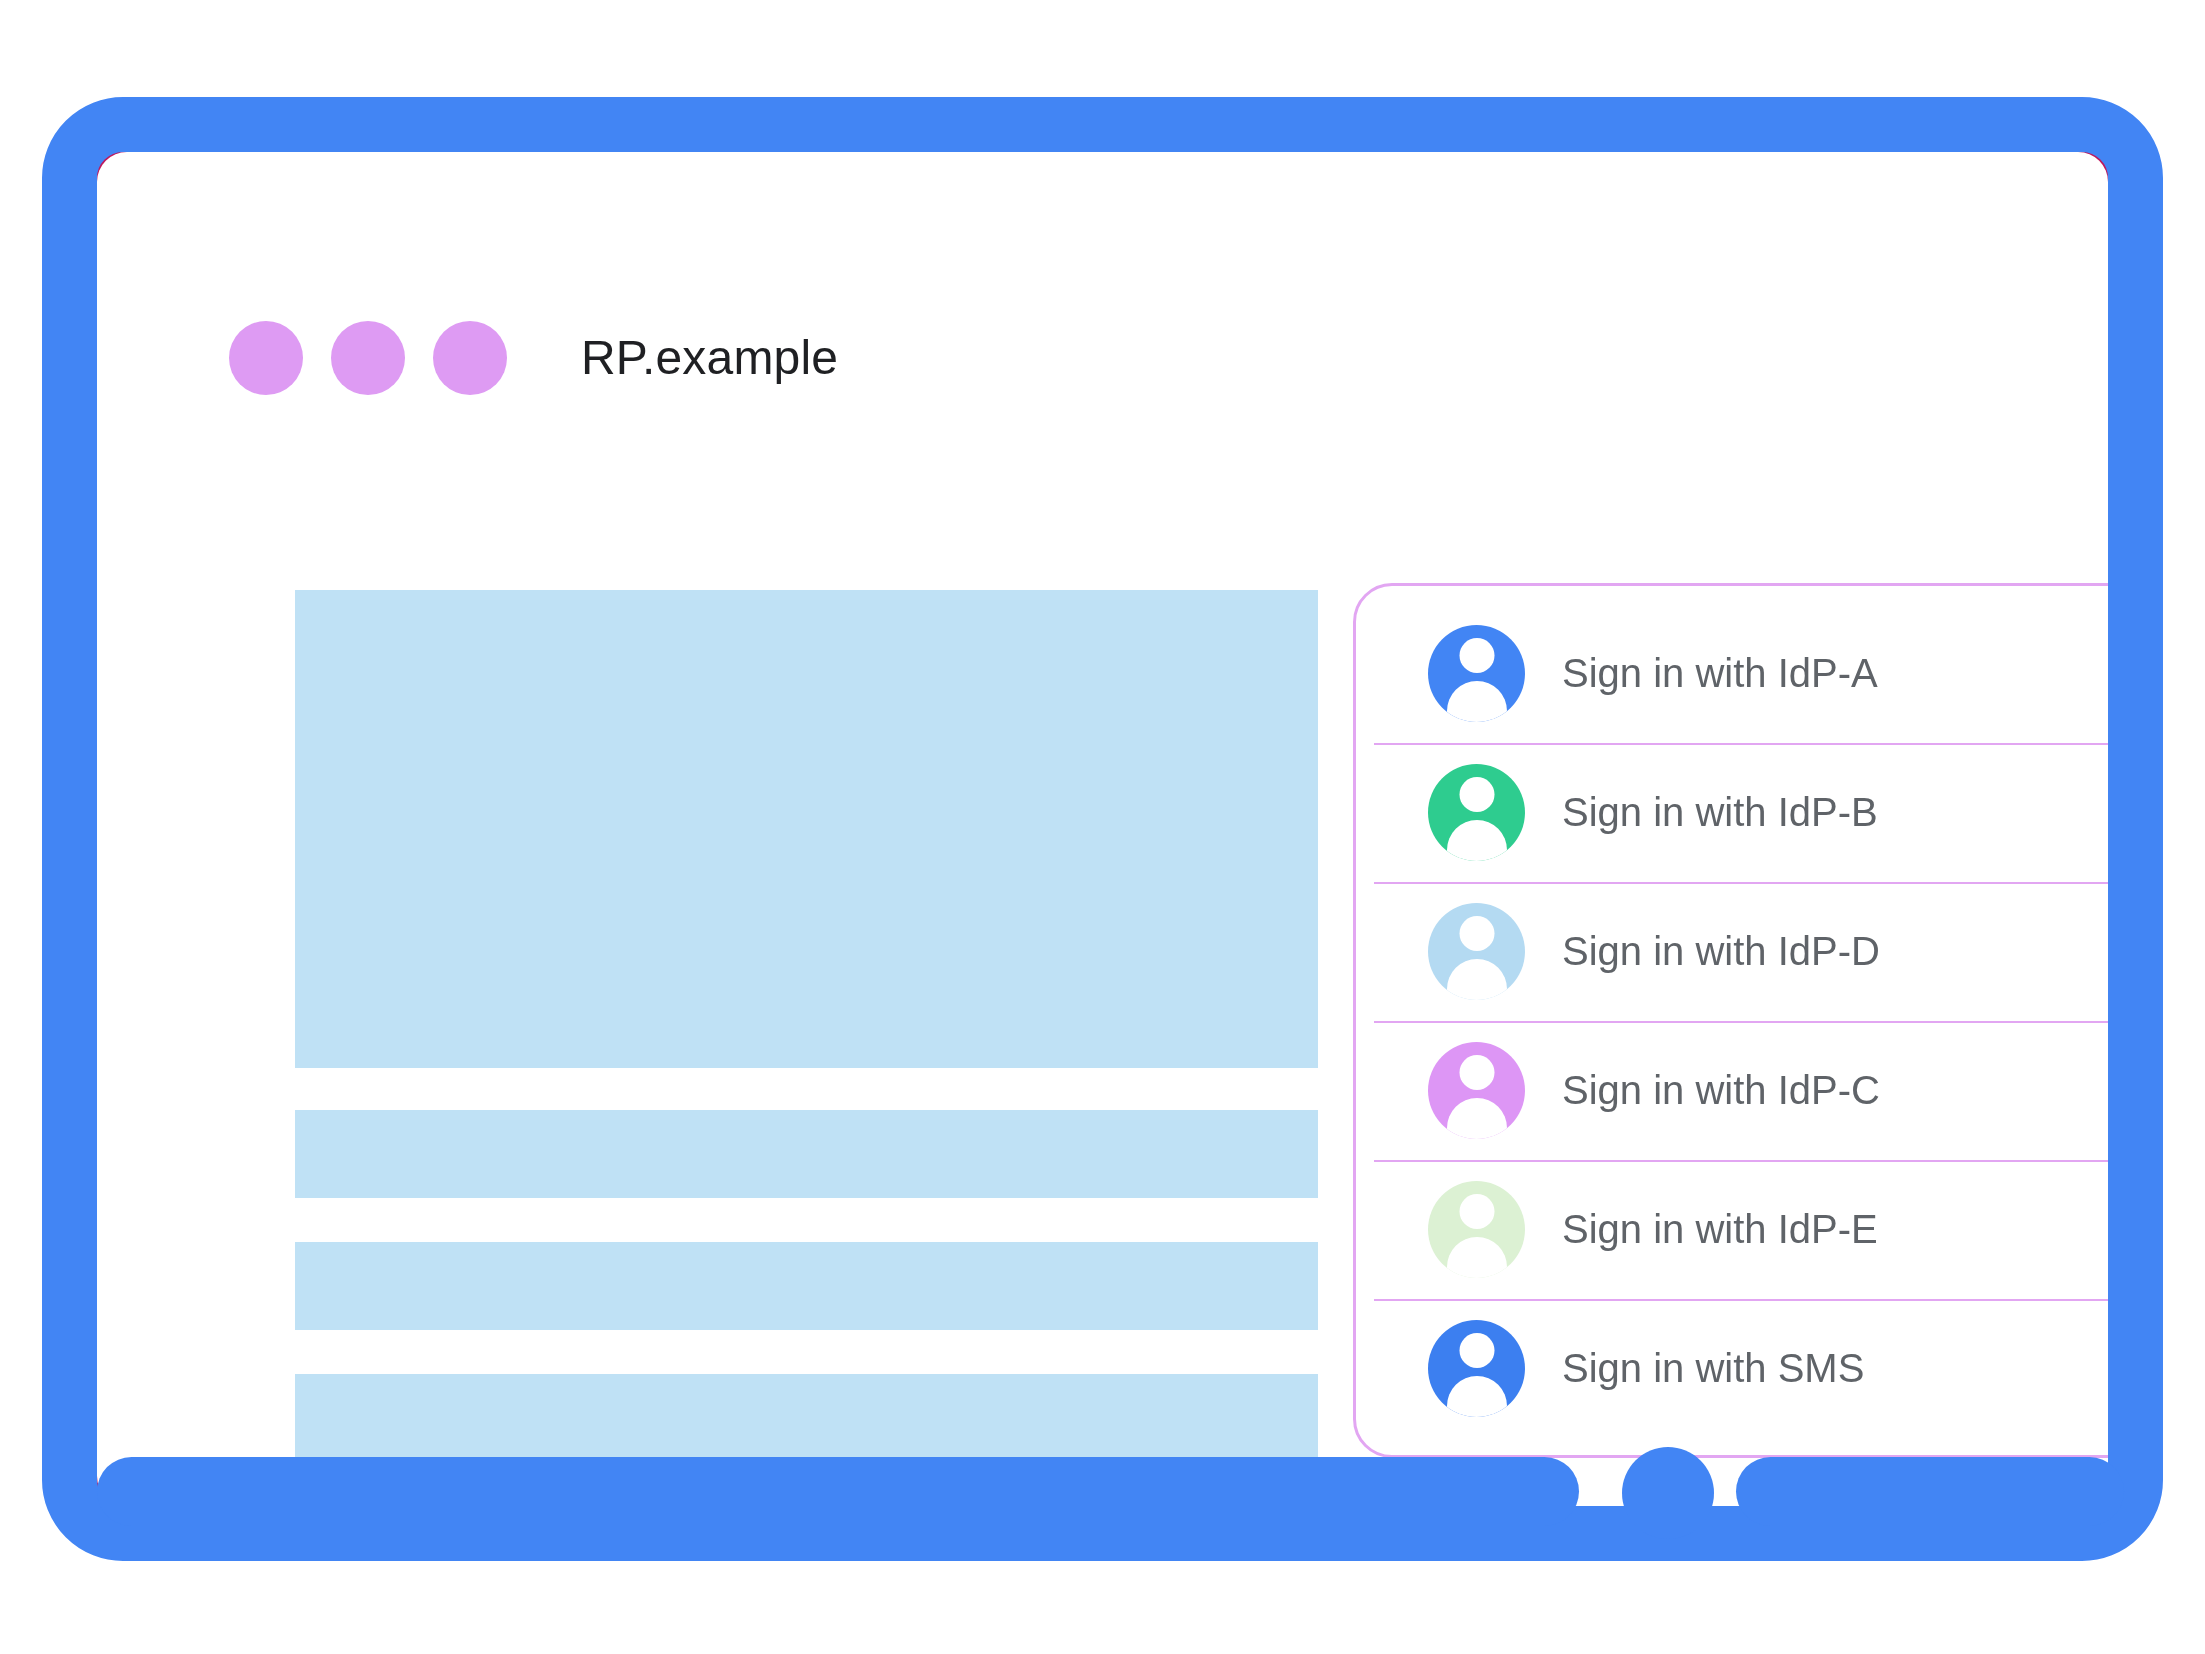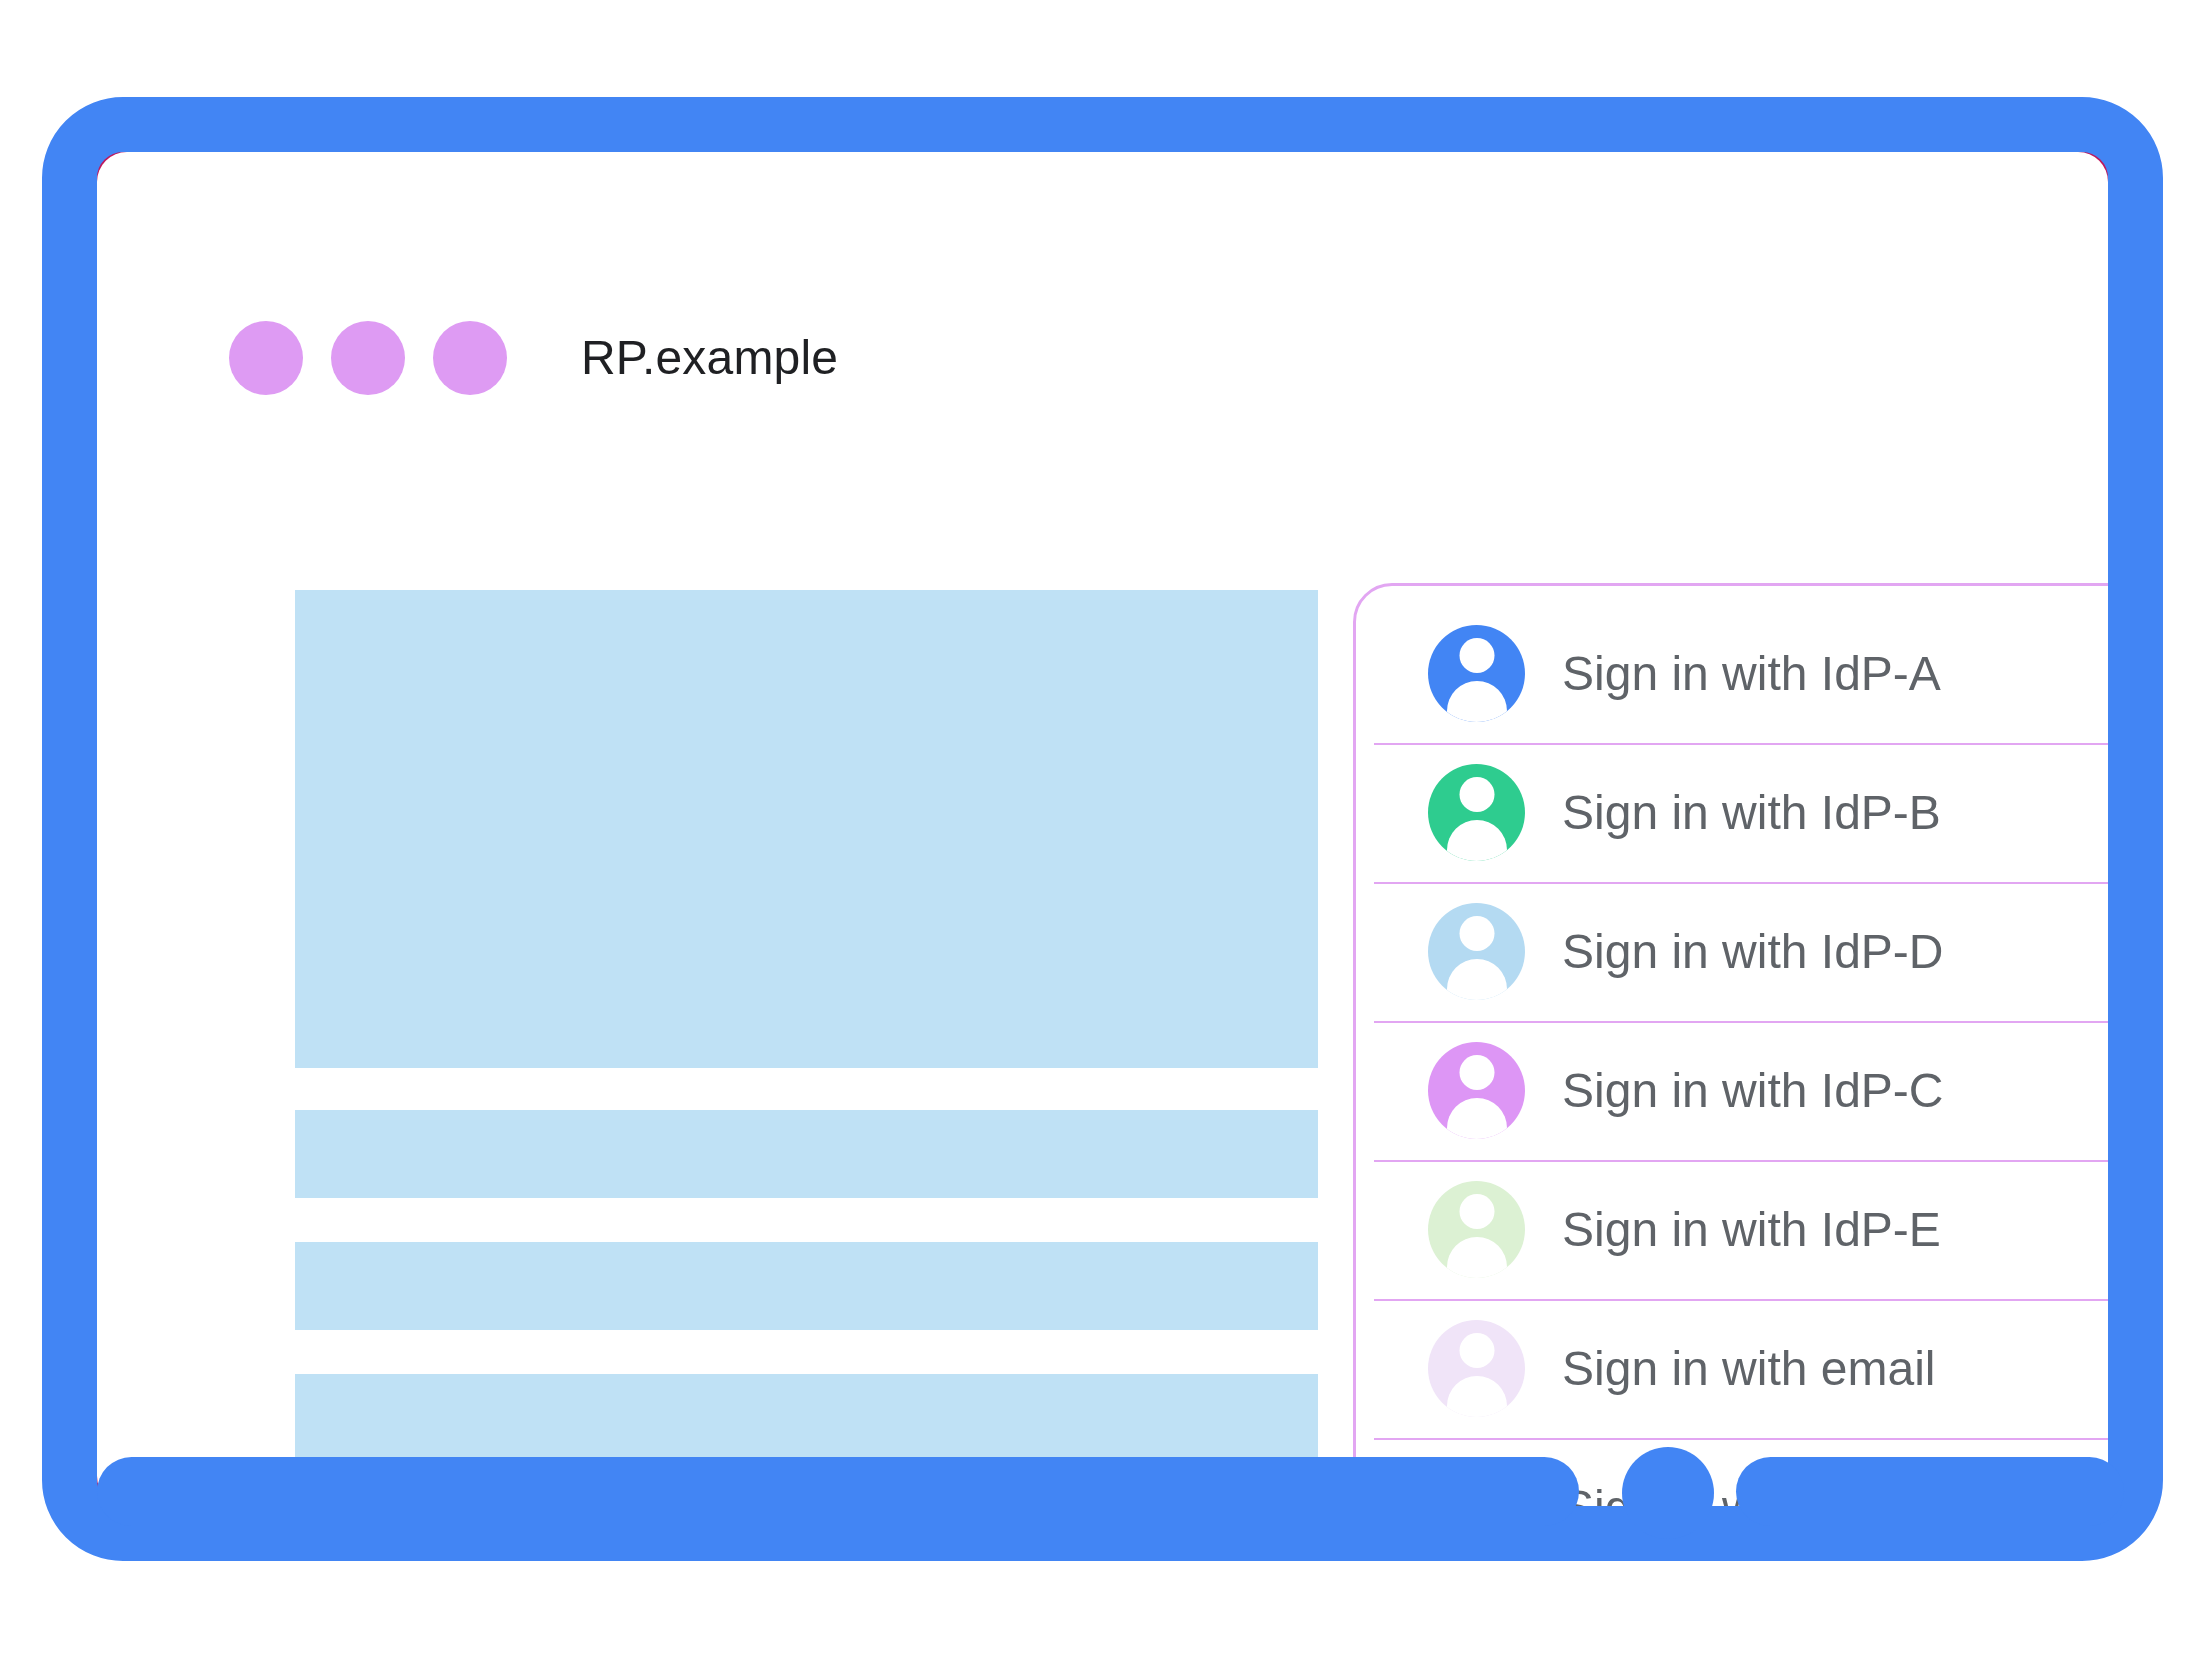--- a/index.html
+++ b/index.html
@@ -153,21 +153,21 @@
     left: 50%;
     top: 56px;
     transform: translateX(-50%);
     width: 60px;
     height: 60px;
     border-radius: 50%;
     background: #ffffff;
   }
   .account-label {
     margin-left: 37px;
-    font-size: 48px;
+    font-size: 40px;
     color: #5F6368;
     white-space: nowrap;
   }
 </style>
 </head>
 <body>
 
 <div id="device-frame">
   <div id="screen">
 
@@ -206,24 +206,20 @@
       <div class="account-item">
         <span class="avatar" style="background:#DD96F5"></span>
         <span class="account-label">Sign in with IdP-C</span>
       </div>
 
       <div class="account-item">
         <span class="avatar" style="background:#DCF1D3"></span>
         <span class="account-label">Sign in with IdP-E</span>
       </div>
 
-      <div class="account-item">
-        <span class="avatar" style="background:#F0E4F8"></span>
-        <span class="account-label">Sign in with email</span>
-      </div>
 
       <div class="account-item">
         <span class="avatar" style="background:#3C7FF0"></span>
         <span class="account-label">Sign in with SMS</span>
       </div>
 
     </div>
 
   </div>
 </div>

